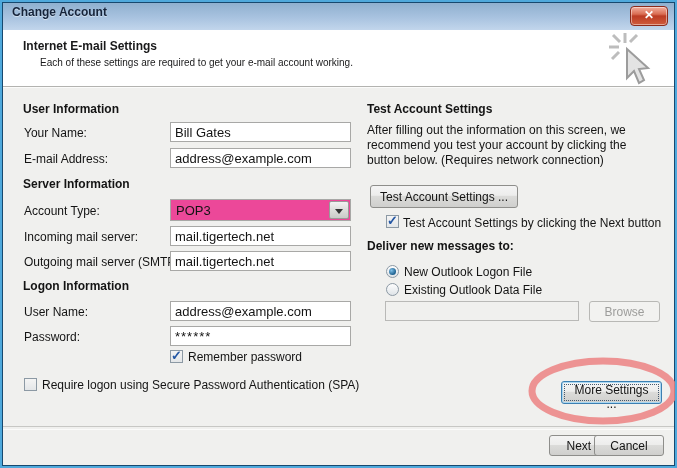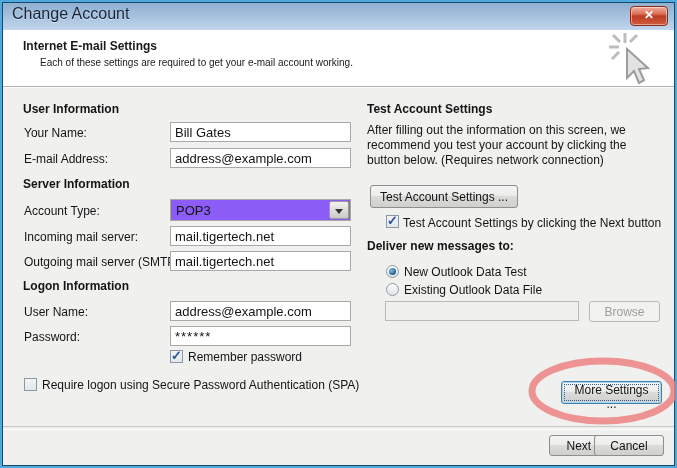--- a/index.html
+++ b/index.html
@@ -11,22 +11,23 @@
     box-sizing:border-box;
     overflow:hidden;
   }
   
   .titlebar {
     position:absolute; top:1px; left:1px; right:1px; height:27px;
     background:linear-gradient(#8fb0cf, #a9c3e0 55%, #c2d6ec);
     border-bottom:1px solid #7795b5;
   }
   .titlebar-text {
-    position:absolute; left:9px; top:2px; font-size:16px; color:#15233a;
+    position:absolute; left:9px; top:2px; font-size:12px; color:#15233a;
     text-shadow:0 1px 1px rgba(255,255,255,.55);
+    font-weight:bold;
   }
   .close-btn {
     position:absolute; top:3px; right:6px; width:36px; height:18px;
     background:linear-gradient(#f3b0a0, #d96c52 40%, #bc3c24 50%, #cf5b3c);
     border:1px solid #8c2a1b; border-radius:4px;
     box-shadow: inset 0 0 0 1px rgba(255,255,255,.45);
     color:#fff; font-size:12px; font-weight:bold; text-align:center; line-height:17px;
     cursor:default;
   }
   
@@ -61,21 +62,21 @@
     background:#f2f2f0; border:1px solid #b8b8b5; color:#9d9d9b;
   }
   .btn-focused {
     border:1px solid #3c7fb1;
     box-shadow: inset 0 0 0 1px #a9d7f2;
     outline:1px dotted #44596e; outline-offset:-4px;
   }
   
   .dropdown {
     position:absolute; box-sizing:border-box; height:22px;
-    background:#8b5cf6; border:1px solid #a8a8a6;
+    background:#ec4899; border:1px solid #a8a8a6;
   }
   .dropdown .dd-text { position:absolute; left:5px; top:3px; font-size:13px; color:#141414; }
   .dropdown .dd-btn {
     position:absolute; top:1px; right:1px; bottom:1px; width:18px;
     background:linear-gradient(#f2f2f2, #dddddb 50%, #cacac8);
     border:1px solid #9a9a98; border-radius:2px;
   }
   .dropdown .dd-arrow {
     position:absolute; top:7px; right:5px; width:0; height:0;
     border-left:4px solid transparent; border-right:4px solid transparent;
@@ -172,21 +173,21 @@
   <span class="para" style="left:365px; top:121px; width:292px;">After filling out the information on this screen, we recommend you test your account by clicking the button below. (Requires network connection)</span>
 
   <button class="btn" style="left:368px; top:183px; width:148px; height:23px;">Test Account Settings ...</button>
 
   <span class="checkbox checked" style="left:384px; top:213px;"></span>
   <span class="lbl" style="left:401px; top:214px;">Test Account Settings by clicking the Next button</span>
 
   <span class="sect" style="left:365px; top:237px;">Deliver new messages to:</span>
 
   <span class="radio checked" style="left:384px; top:263px;"></span>
-  <span class="lbl" style="left:402px; top:263px;">New Outlook Data Test</span>
+  <span class="lbl" style="left:402px; top:263px;">New Outlook Logon File</span>
 
   <span class="radio" style="left:384px; top:281px;"></span>
   <span class="lbl" style="left:402px; top:281px;">Existing Outlook Data File</span>
 
   <input class="text-input input-disabled" style="left: 383px; top: 299px; width: 194px;" disabled="" value="">
   <button class="btn btn-disabled" style="left:587px; top:299px; width:71px; height:21px;">Browse</button>
 
   <button class="btn btn-focused" style="left:559px; top:379px; width:101px; height:23px;">More Settings ...</button>
 
   <svg class="ellipse-overlay" style="left:525px; top:355px;" width="152" height="68" viewBox="0 0 152 68">

